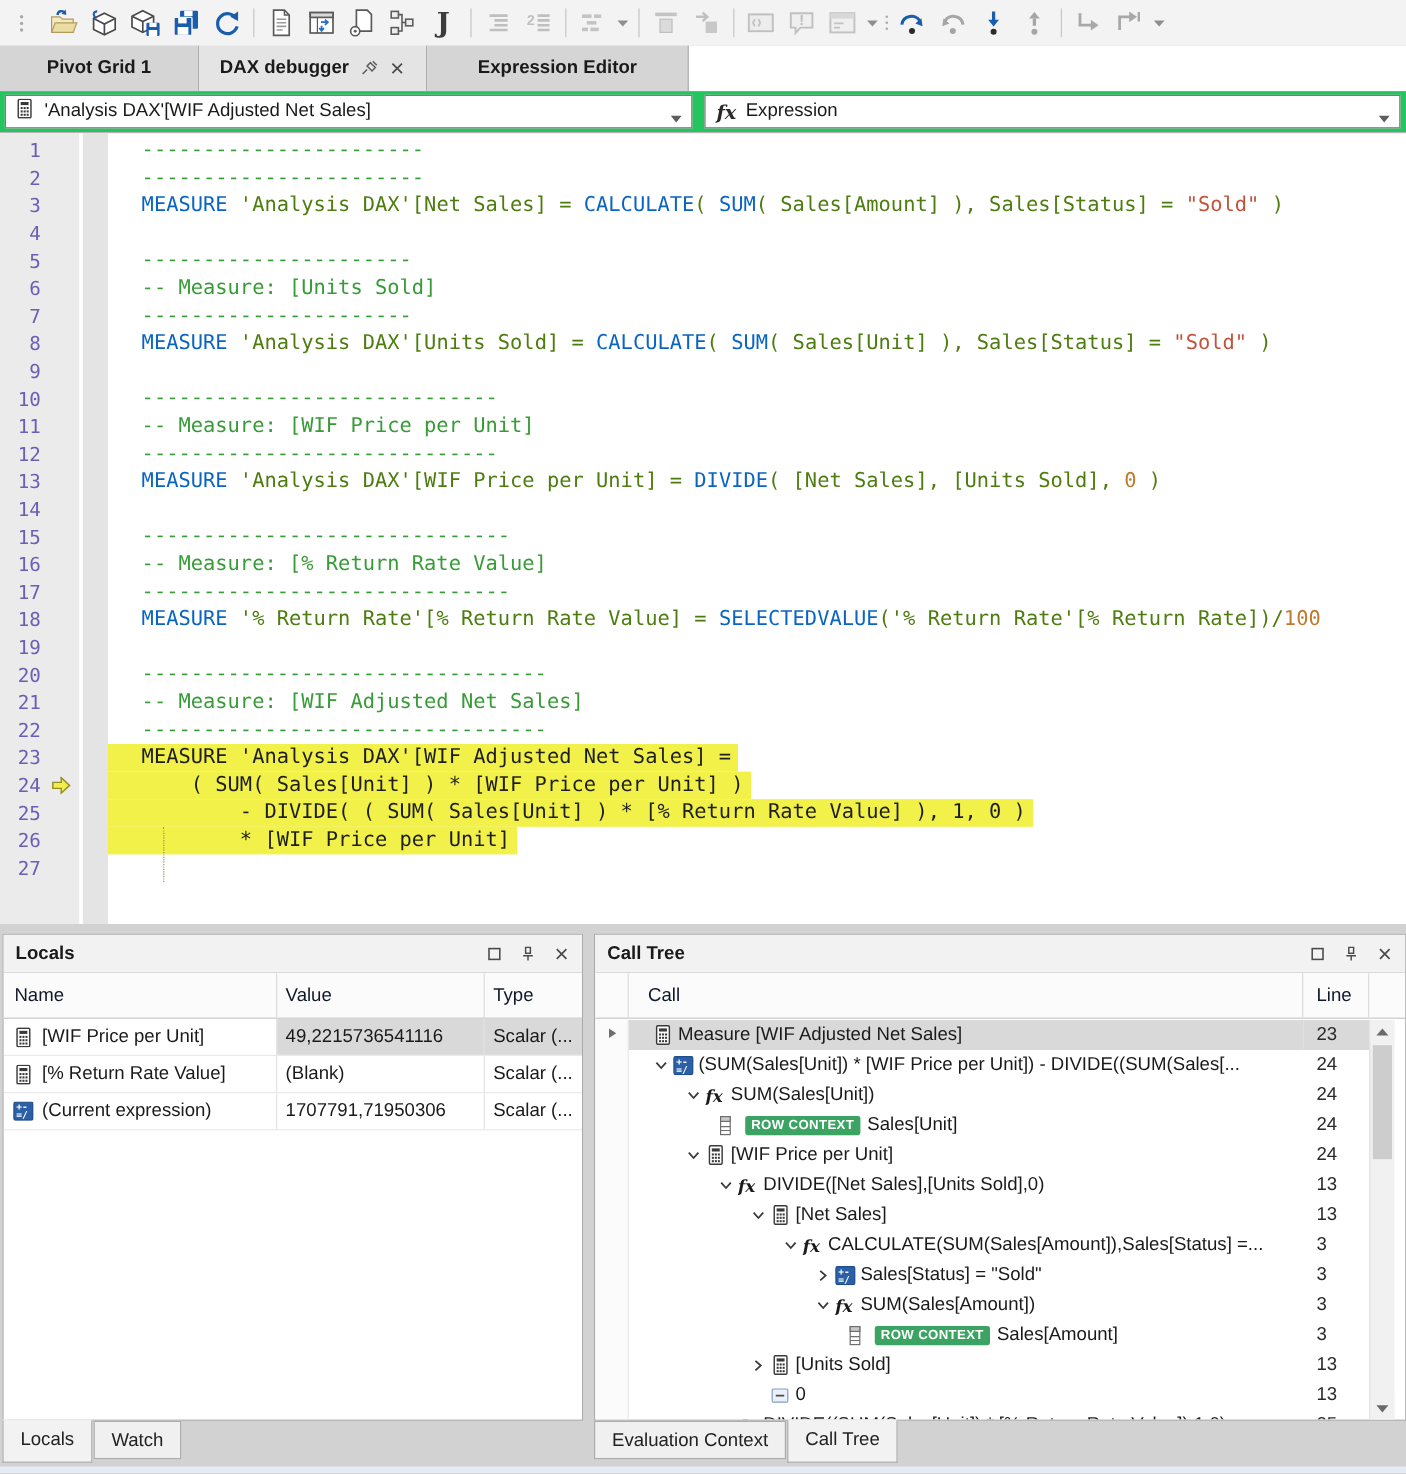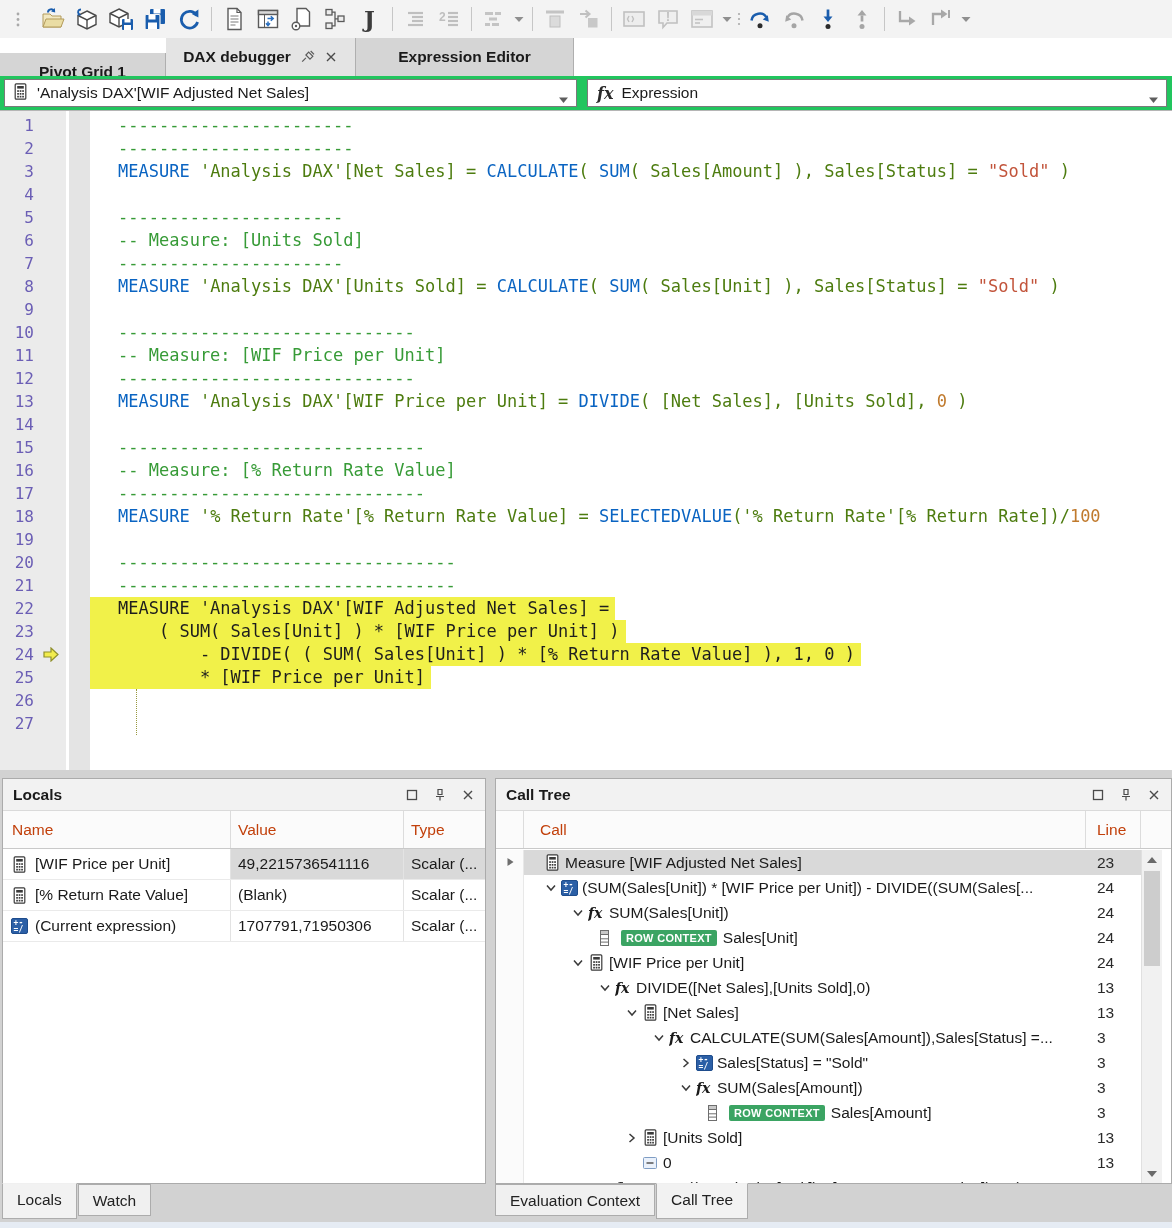--- a/index.html
+++ b/index.html
@@ -13,21 +13,21 @@
   .tb-btn{width:34px;height:30px;display:flex;align-items:center;justify-content:center;flex:0 0 auto;}
   .tb-caret{width:16px;height:30px;display:flex;align-items:center;justify-content:center;flex:0 0 auto;}
   .tb-sep{width:1px;height:24px;background:#C6C6C6;margin:0 5px;flex:0 0 auto;}
   .tb-dotsep{width:8px;height:26px;flex:0 0 auto;display:flex;align-items:center;justify-content:center;}
 
   
   .tabbar{position:absolute;left:0;top:38px;width:100%;height:38px;background:#FFFFFF;display:flex;}
   .tab{height:100%;display:flex;align-items:center;justify-content:center;gap:9px;
        background:#D5D5D5;border-right:1px solid #AFAFAF;font-weight:bold;font-size:15.5px;}
   .tab.active{background:#E4E4E4;}
-  .tab:nth-child(1){width:166px;margin-top:15px;}
+  .tab:nth-child(1){width:166px;}
   .tab:nth-child(2){width:190px;}
   .tab:nth-child(3){width:218px;}
   .tab .ticon{display:flex;align-items:center;}
 
   
   .combo-row{position:absolute;left:0;top:76px;width:100%;height:34px;background:#22c55e;}
   .combo{position:absolute;top:3px;height:28px;background:#FFF;border:1px solid #7A7A7A;
          display:flex;align-items:center;font-size:15.5px;}
   #combo-measure{left:4px;width:573px;padding-left:7px;}
   #combo-expression{left:587px;width:580px;padding-left:9px;}
@@ -59,21 +59,21 @@
   
   .panel{position:absolute;top:778px;height:406px;background:#FFF;border:1px solid #ABABAB;overflow:hidden;}
   #panel-locals{left:2px;width:484px;}
   #panel-calltree{left:495px;width:677px;}
   .panel-title{height:32px;background:#F2F2F2;border-bottom:1px solid #DADADA;display:flex;
                align-items:center;padding:0 10px;font-weight:bold;font-size:15.5px;}
   .panel-title .sp{flex:1;}
   .pt-icon{margin-left:14px;display:flex;align-items:center;}
 
   .grid-header{height:38px;display:flex;align-items:flex-end;background:#FBFBFB;
-               border-bottom:1px solid #C9C9C9;color:#c2410c;font-size:15.5px;}
+               border-bottom:1px solid #C9C9C9;color:#0f172a;font-size:15.5px;}
   .gh-cell{height:100%;display:flex;align-items:center;border-right:1px solid #DCDCDC;}
 
   
   .lrow{height:31px;display:flex;align-items:center;border-bottom:1px solid #EAEAEA;font-size:15.5px;}
   .l-name{width:228px;display:flex;align-items:center;padding-left:8px;height:100%;border-right:1px solid #E3E3E3;}
   .l-val{width:173px;padding-left:7px;height:100%;display:flex;align-items:center;border-right:1px solid #E3E3E3;}
   .l-type{flex:1;padding-left:7px;height:100%;display:flex;align-items:center;}
   .cell-hl{background:var(--sel,#D9D9D9);}
   .l-name .ric{width:24px;display:flex;align-items:center;}
 
@@ -444,20 +444,21 @@
         <div class="line"><span class="inner"><span class="tok-cm">-- Measure: [WIF Price per Unit]</span></span></div>
         <div class="line"><span class="inner"><span class="tok-cm">-----------------------------</span></span></div>
         <div class="line"><span class="inner"><span class="tok-kw">MEASURE</span><span class="tok-tx"> 'Analysis DAX'[WIF Price per Unit] = </span><span class="tok-kw">DIVIDE</span><span class="tok-tx">( [Net Sales], [Units Sold], </span><span class="tok-nm">0</span><span class="tok-tx"> )</span></span></div>
         <div class="line"><span class="inner"></span></div>
         <div class="line"><span class="inner"><span class="tok-cm">------------------------------</span></span></div>
         <div class="line"><span class="inner"><span class="tok-cm">-- Measure: [% Return Rate Value]</span></span></div>
         <div class="line"><span class="inner"><span class="tok-cm">------------------------------</span></span></div>
         <div class="line"><span class="inner"><span class="tok-kw">MEASURE</span><span class="tok-tx"> '% Return Rate'[% Return Rate Value] = </span><span class="tok-kw">SELECTEDVALUE</span><span class="tok-tx">('% Return Rate'[% Return Rate])/</span><span class="tok-nm">100</span></span></div>
         <div class="line"><span class="inner"></span></div>
         <div class="line"><span class="inner"><span class="tok-cm">---------------------------------</span></span></div>
+        <div class="line"><span class="inner"><span class="tok-cm">-- Measure: [WIF Adjusted Net Sales]</span></span></div>
         <div class="line"><span class="inner"><span class="tok-cm">---------------------------------</span></span></div>
         <div class="line hl"><span class="inner"><span class="tok-tx">MEASURE 'Analysis DAX'[WIF Adjusted Net Sales] =</span></span></div>
         <div class="line hl"><span class="inner"><span class="tok-tx">    ( SUM( Sales[Unit] ) * [WIF Price per Unit] )</span></span></div>
         <div class="line hl"><span class="inner"><span class="tok-tx">        - DIVIDE( ( SUM( Sales[Unit] ) * [% Return Rate Value] ), 1, 0 )</span></span></div>
         <div class="line hl"><span class="inner"><span class="tok-tx">        * [WIF Price per Unit]</span></span></div>
       </div>
     <span class="exec-pointer" id="exec-pointer" style="top: 536px;"><svg width="18" height="15" viewBox="0 0 18 15">
           <polygon points="2,5 9,5 9,1 16,7.5 9,14 9,10 2,10" fill="#F2EC4E" stroke="#8F8F2A" stroke-width="1.2"></polygon>
         </svg></span>
     <div class="indent-guide"></div>

